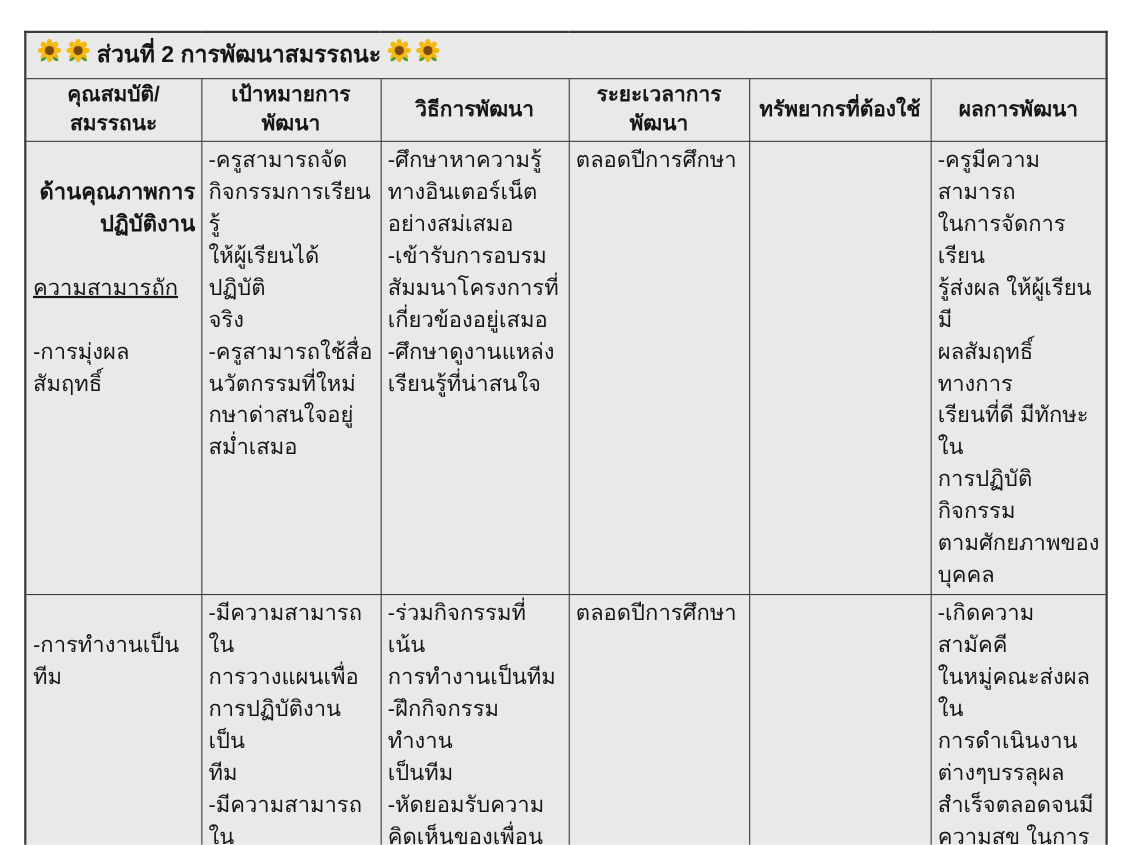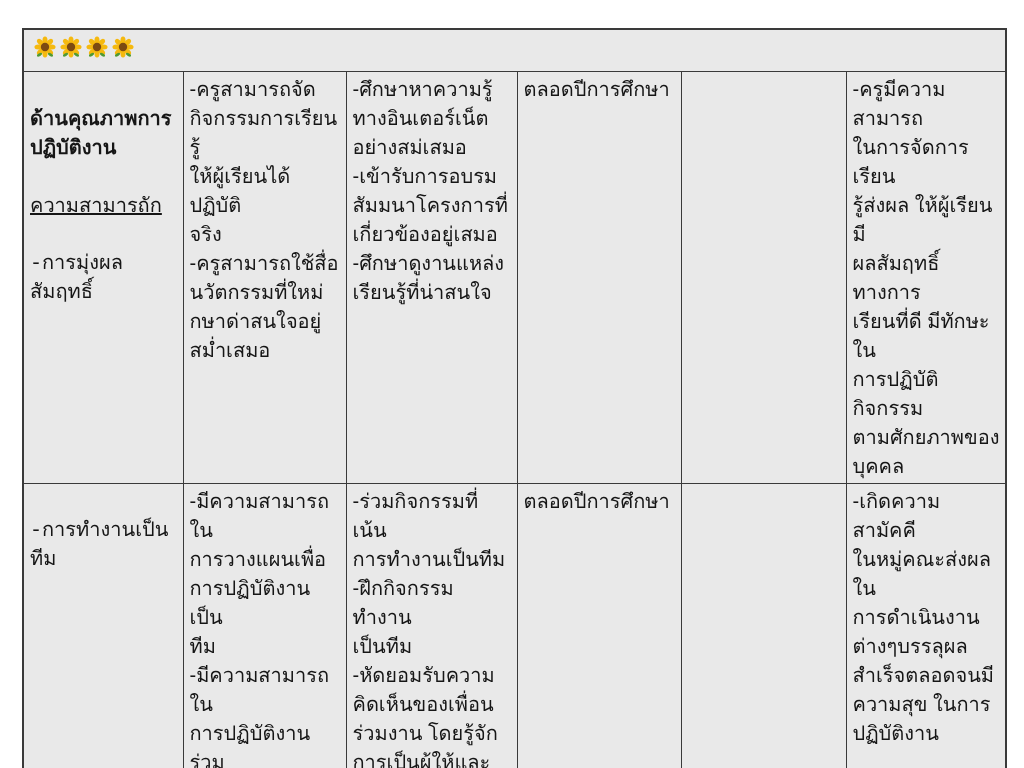--- a/index.html
+++ b/index.html
@@ -57,23 +57,23 @@
   .title-text{
     font-weight:bold;
     font-size:21px;
     margin:0 4px;
   }
   .icon-group{display:inline-block;vertical-align:middle;}
   .icon-group .sf{display:inline-block;vertical-align:middle;margin:0 2px;}
   .petal{fill:var(--sunflower_petal);}
   .sf-center{fill:var(--sunflower_center);}
   .leaf{fill:var(--sunflower_leaf);}
-  .cell-heading{font-weight:bold;display:block;}
+  .cell-heading{font-weight:bold;display:block;text-align:right;}
   .cell-subheading{text-decoration:underline;display:block;}
-  .cell-item{display:block;font-family:Liberation Mono, monospace;}
+  .cell-item{display:block;}
 </style>
 </head>
 <body>
 
 <table class="dev-table">
   <colgroup>
     <col style="width:160px">
       <col style="width:163px">
       <col style="width:171px">
     <col style="width:164px">
@@ -105,21 +105,21 @@
                   <ellipse class="petal" cx="10" cy="4" rx="2.3" ry="3.6" transform="rotate(90 10 10)"></ellipse>
                   <ellipse class="petal" cx="10" cy="4" rx="2.3" ry="3.6" transform="rotate(135 10 10)"></ellipse>
                   <ellipse class="petal" cx="10" cy="4" rx="2.3" ry="3.6" transform="rotate(180 10 10)"></ellipse>
                   <ellipse class="petal" cx="10" cy="4" rx="2.3" ry="3.6" transform="rotate(225 10 10)"></ellipse>
                   <ellipse class="petal" cx="10" cy="4" rx="2.3" ry="3.6" transform="rotate(270 10 10)"></ellipse>
                   <ellipse class="petal" cx="10" cy="4" rx="2.3" ry="3.6" transform="rotate(315 10 10)"></ellipse>
                   <ellipse class="leaf" cx="5" cy="17" rx="2.6" ry="1.3" transform="rotate(-28 5 17)"></ellipse>
                   <ellipse class="leaf" cx="15" cy="17" rx="2.6" ry="1.3" transform="rotate(28 15 17)"></ellipse>
                   <circle class="sf-center" cx="10" cy="10" r="3.8"></circle>
                 </g>
-              </svg></span></span><span class="icon-group"><span class="sf"><svg width="22" height="22" viewBox="0 0 20 20">
+              </svg></span></span><span class="title-text">ส่วนที่ 2 การพัฒนาสมรรถนะ</span><span class="icon-group"><span class="sf"><svg width="22" height="22" viewBox="0 0 20 20">
                 <g>
                   <ellipse class="petal" cx="10" cy="4" rx="2.3" ry="3.6"></ellipse>
                   <ellipse class="petal" cx="10" cy="4" rx="2.3" ry="3.6" transform="rotate(45 10 10)"></ellipse>
                   <ellipse class="petal" cx="10" cy="4" rx="2.3" ry="3.6" transform="rotate(90 10 10)"></ellipse>
                   <ellipse class="petal" cx="10" cy="4" rx="2.3" ry="3.6" transform="rotate(135 10 10)"></ellipse>
                   <ellipse class="petal" cx="10" cy="4" rx="2.3" ry="3.6" transform="rotate(180 10 10)"></ellipse>
                   <ellipse class="petal" cx="10" cy="4" rx="2.3" ry="3.6" transform="rotate(225 10 10)"></ellipse>
                   <ellipse class="petal" cx="10" cy="4" rx="2.3" ry="3.6" transform="rotate(270 10 10)"></ellipse>
                   <ellipse class="petal" cx="10" cy="4" rx="2.3" ry="3.6" transform="rotate(315 10 10)"></ellipse>
                   <ellipse class="leaf" cx="5" cy="17" rx="2.6" ry="1.3" transform="rotate(-28 5 17)"></ellipse>
@@ -137,20 +137,31 @@
                   <ellipse class="petal" cx="10" cy="4" rx="2.3" ry="3.6" transform="rotate(270 10 10)"></ellipse>
                   <ellipse class="petal" cx="10" cy="4" rx="2.3" ry="3.6" transform="rotate(315 10 10)"></ellipse>
                   <ellipse class="leaf" cx="5" cy="17" rx="2.6" ry="1.3" transform="rotate(-28 5 17)"></ellipse>
                   <ellipse class="leaf" cx="15" cy="17" rx="2.6" ry="1.3" transform="rotate(28 15 17)"></ellipse>
                   <circle class="sf-center" cx="10" cy="10" r="3.8"></circle>
                 </g>
               </svg></span></span>
     </td>
   </tr>
 
+  <tr class="header-row">
+    <th>คุณสมบัติ/
+สมรรถนะ</th>
+    <th>เป้าหมายการ
+พัฒนา</th>
+    <th>วิธีการพัฒนา</th>
+    <th>ระยะเวลาการ
+พัฒนา</th>
+    <th>ทรัพยากรที่ต้องใช้</th>
+    <th>ผลการพัฒนา</th>
+  </tr>
 
   <tr class="data-row-1">
     <td>
       <span class="cell-heading">ด้านคุณภาพการ
 ปฏิบัติงาน</span>
       <span class="cell-subheading">ความสามารถัก</span>
       <span class="cell-item">-การมุ่งผลสัมฤทธิ์</span>
     </td>
     <td>-ครูสามารถจัด
 กิจกรรมการเรียนรู้

